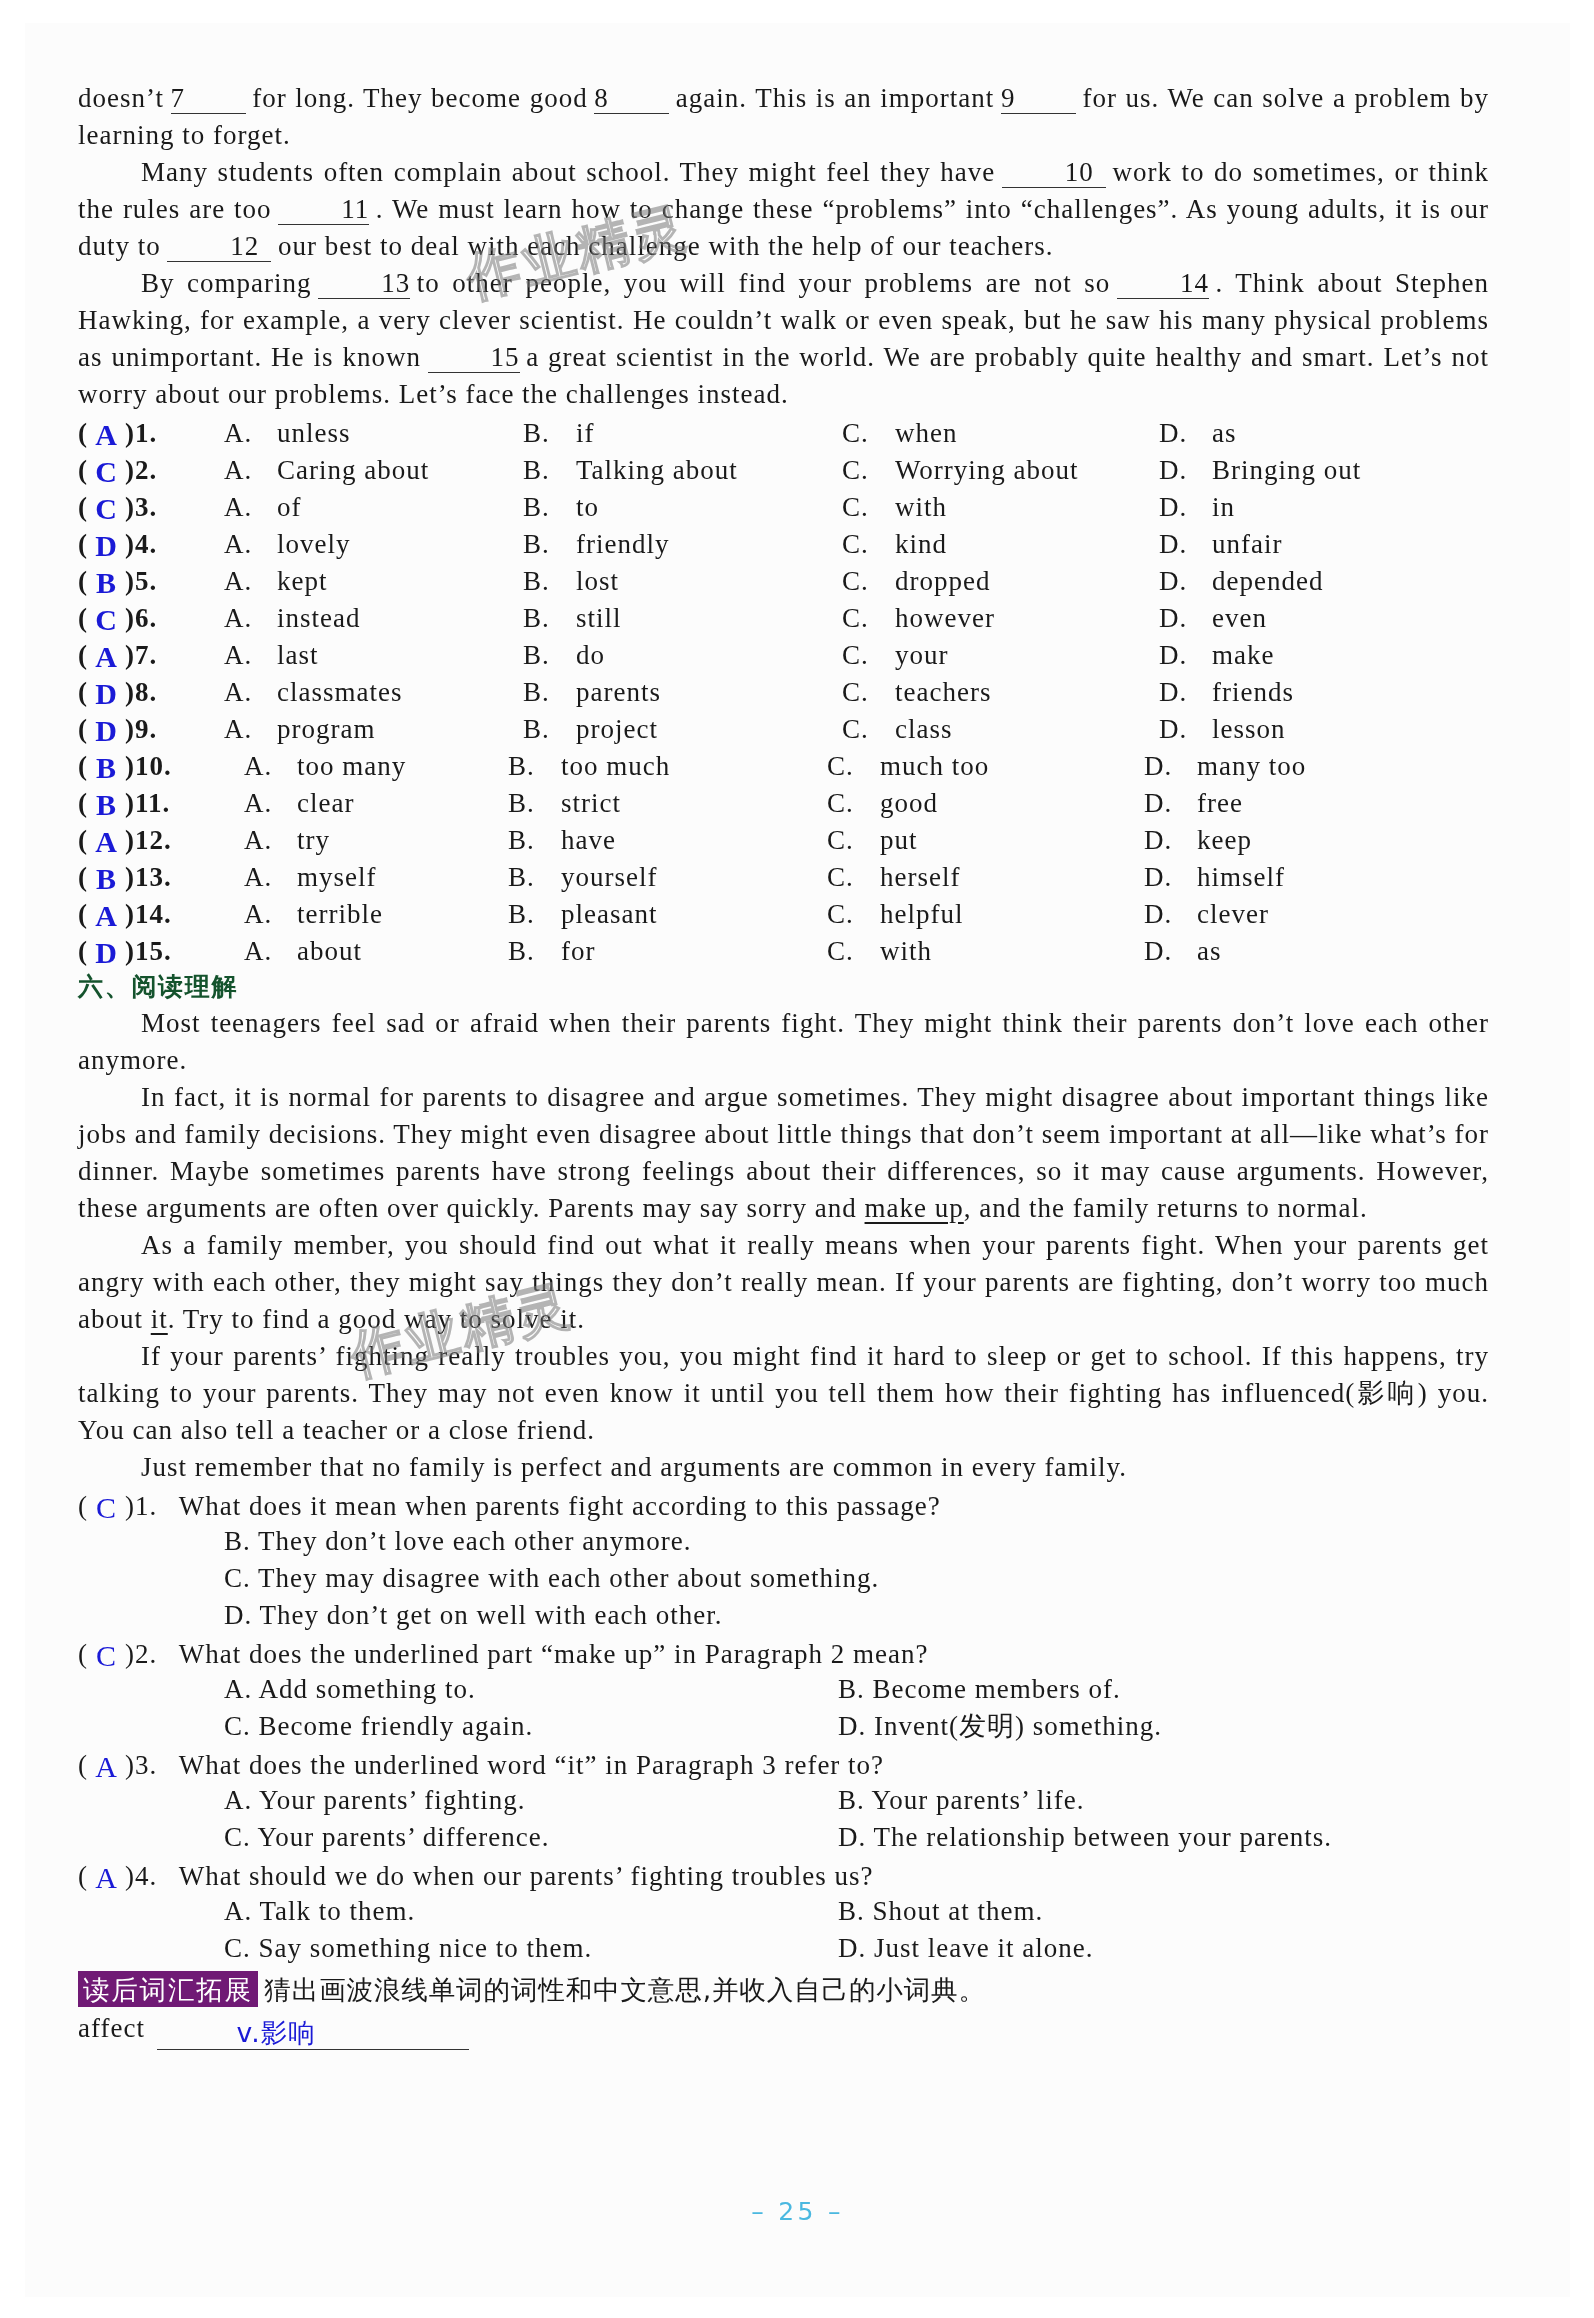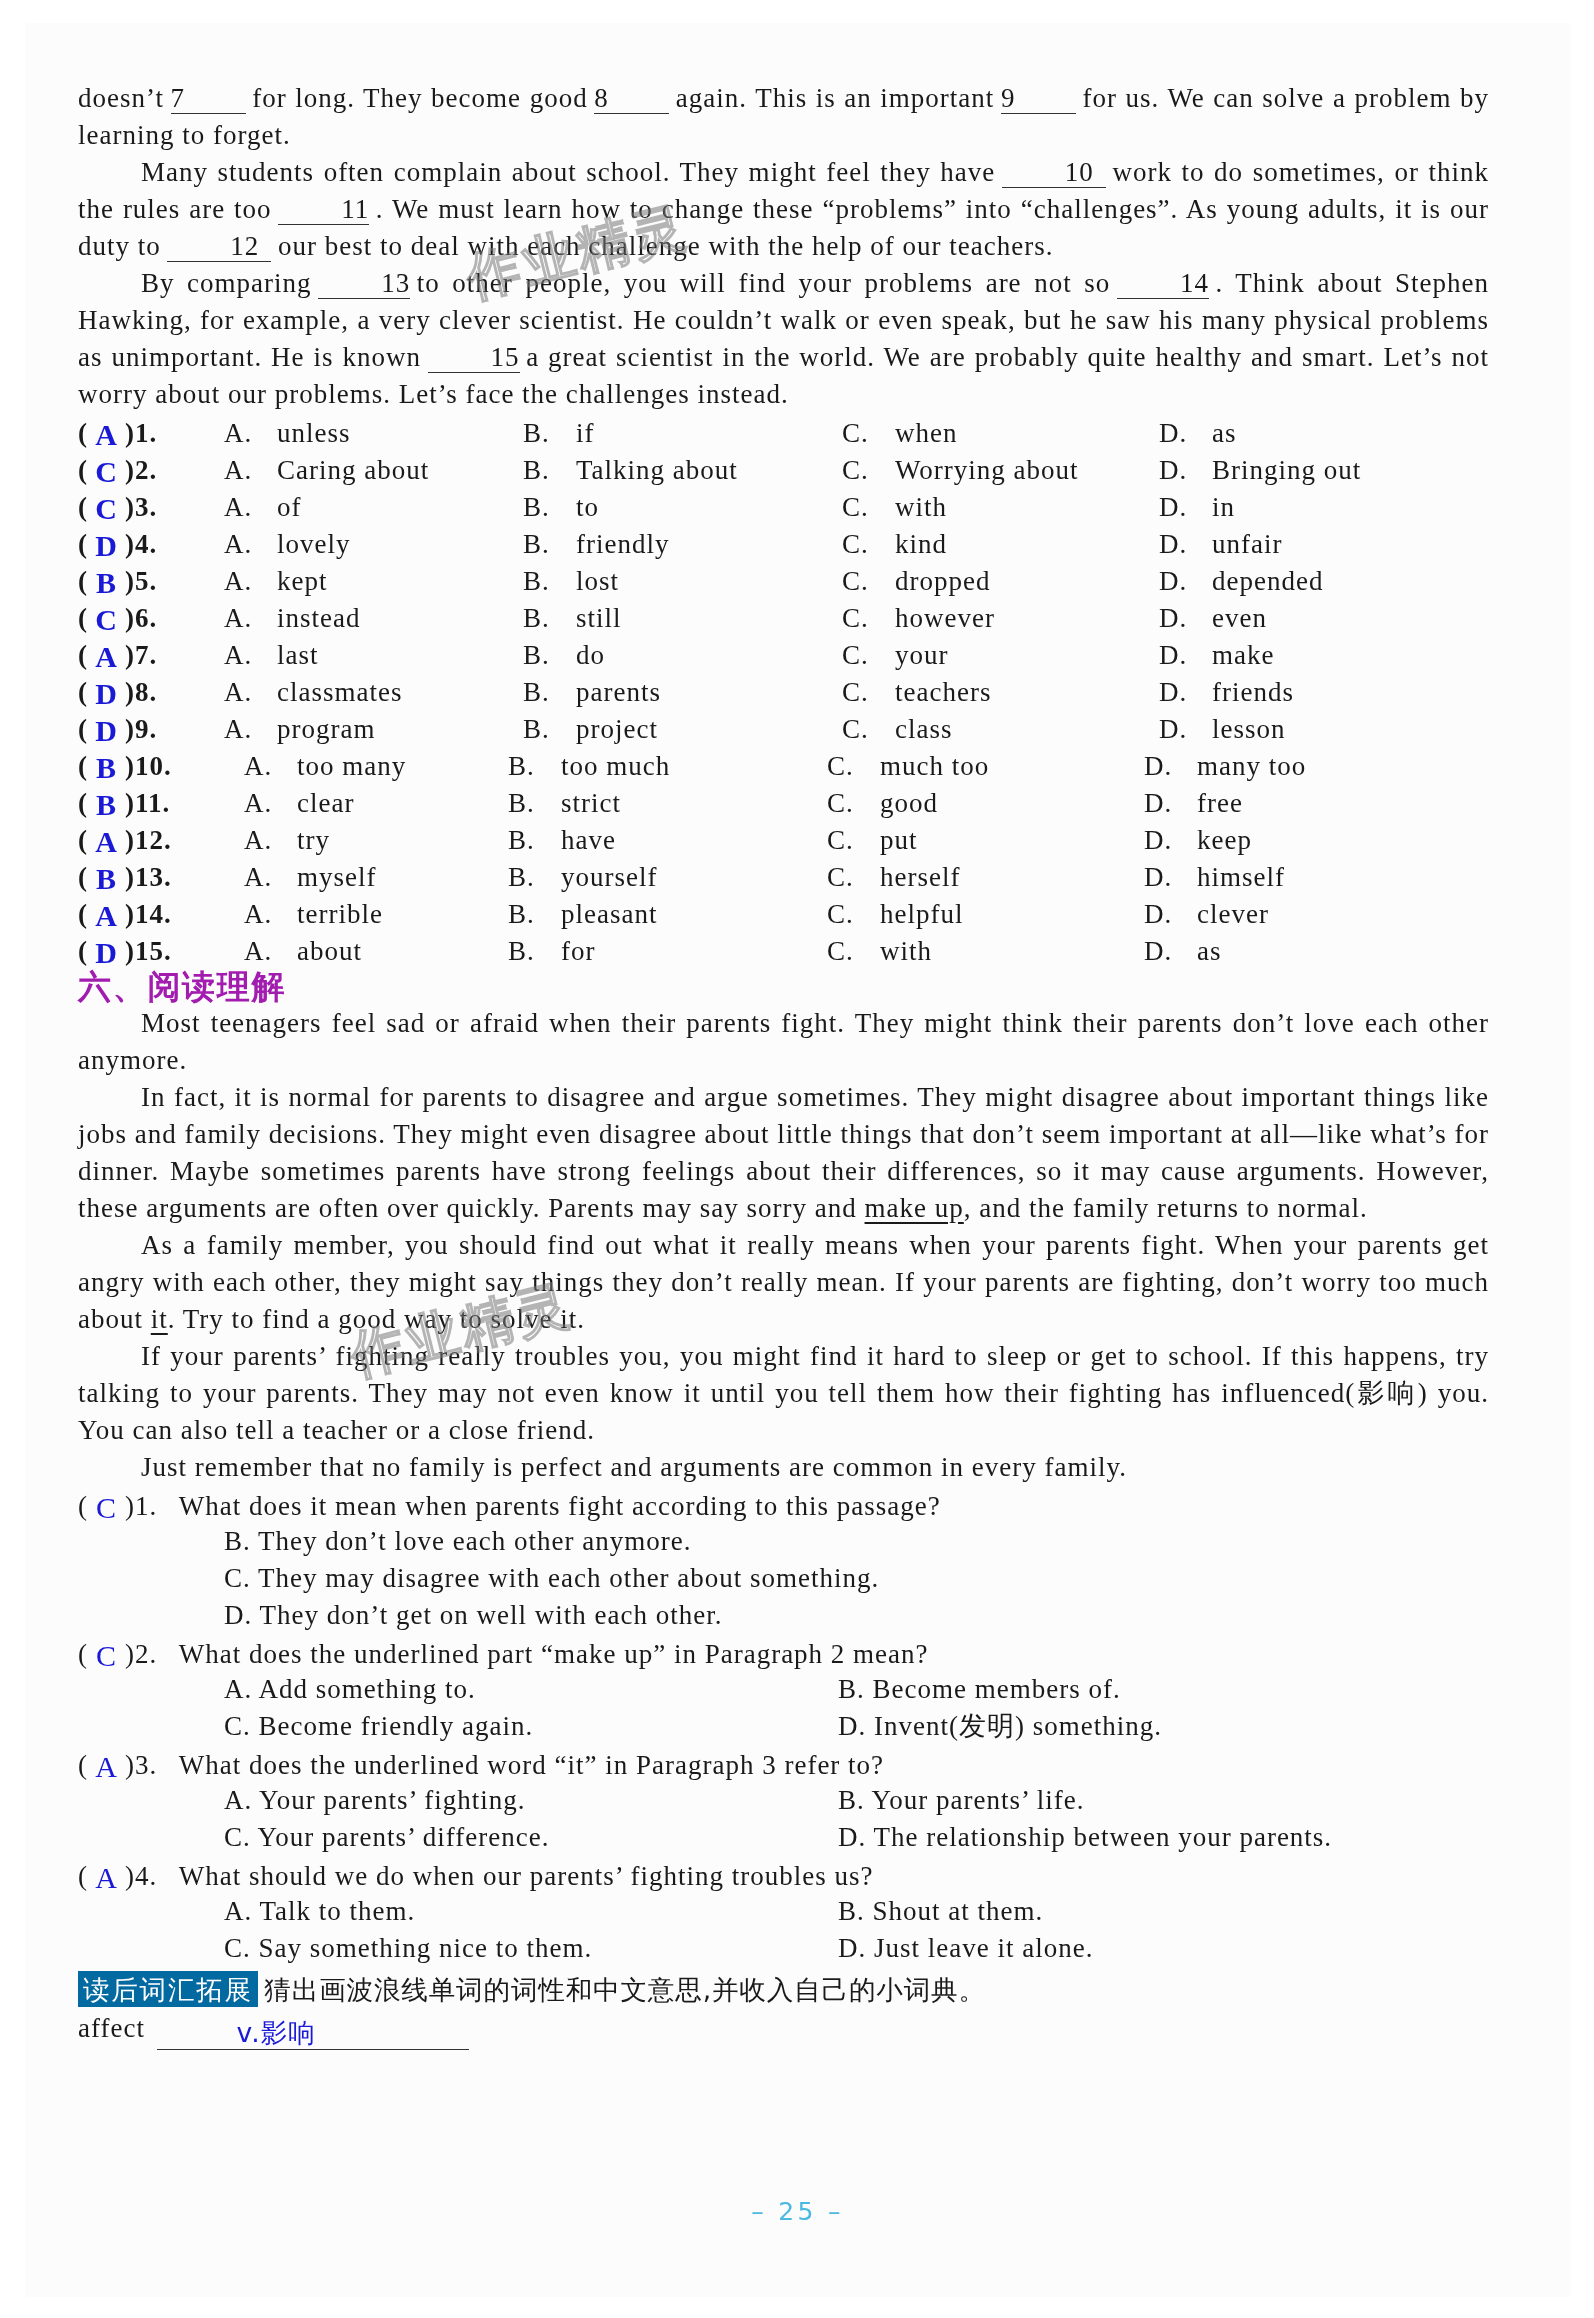--- a/index.html
+++ b/index.html
@@ -28,32 +28,32 @@
   .opt-row { display:flex; height:37px; align-items:baseline; }
   .opt-row .qnum { width:146px; white-space:nowrap;font-weight:bold; }
   .opt-row .qnum.two { width:166px; }
   .col { white-space:nowrap; }
   .colA { width:299px; }
   .colA.short { width:264px; }
   .colB { width:319px; }
   .colC { width:317px; }
   .lbl { display:inline-block; width:53px; }
   .section-title {
-    color:#a21caf; font-family:"DejaVu Sans", sans-serif; font-size:33px; font-weight:bold;
+    color:#14532d; font-family:"DejaVu Sans", sans-serif; font-size:25px; font-weight:bold;
     line-height:37px; letter-spacing:1.7px;
   }
   .q-row { height:37px; white-space:nowrap; }
   .q-row .qtxt { }
   .q-opts { padding-left:146px; }
   .q-opts .opt { height:37px; white-space:nowrap; }
   .q-opts .two-col { display:flex; height:37px; white-space:nowrap; }
   .q-opts .two-col .half { width:614px; }
   .vocab-title { display:flex; align-items:center; height:41px; margin-top:1.7px; }
   .vocab-badge {
-    background:#0369a1; color:#ffffff; font-family:"DejaVu Sans", sans-serif; font-size:26.6px;
+    background:#701a75; color:#ffffff; font-family:"DejaVu Sans", sans-serif; font-size:26.6px;
     padding:1.7px 5px; letter-spacing:1.7px; line-height:33px;
   }
   .vocab-instr { font-family:"DejaVu Sans", sans-serif; font-size:26.6px; margin-left:6.6px; letter-spacing:0.8px; }
   .vocab-line { height:40px; display:flex; align-items:baseline; }
   .vocab-answer-wrap { display:inline-block; width:312px; border-bottom:1.7px solid #333; margin-left:11.6px; line-height:32px; position:relative; top:5px; }
   .vocab-answer { color:#1a1ad6; font-family:"DejaVu Sans", sans-serif; margin-left:80px; font-size:26.6px; }
   .page-num {
     position:absolute; left:0; width:1595px; top:2197px; text-align:center;
     color:#4ab8e0; font-family:"DejaVu Sans", sans-serif; font-size:25px; letter-spacing:3.3px;
   }

